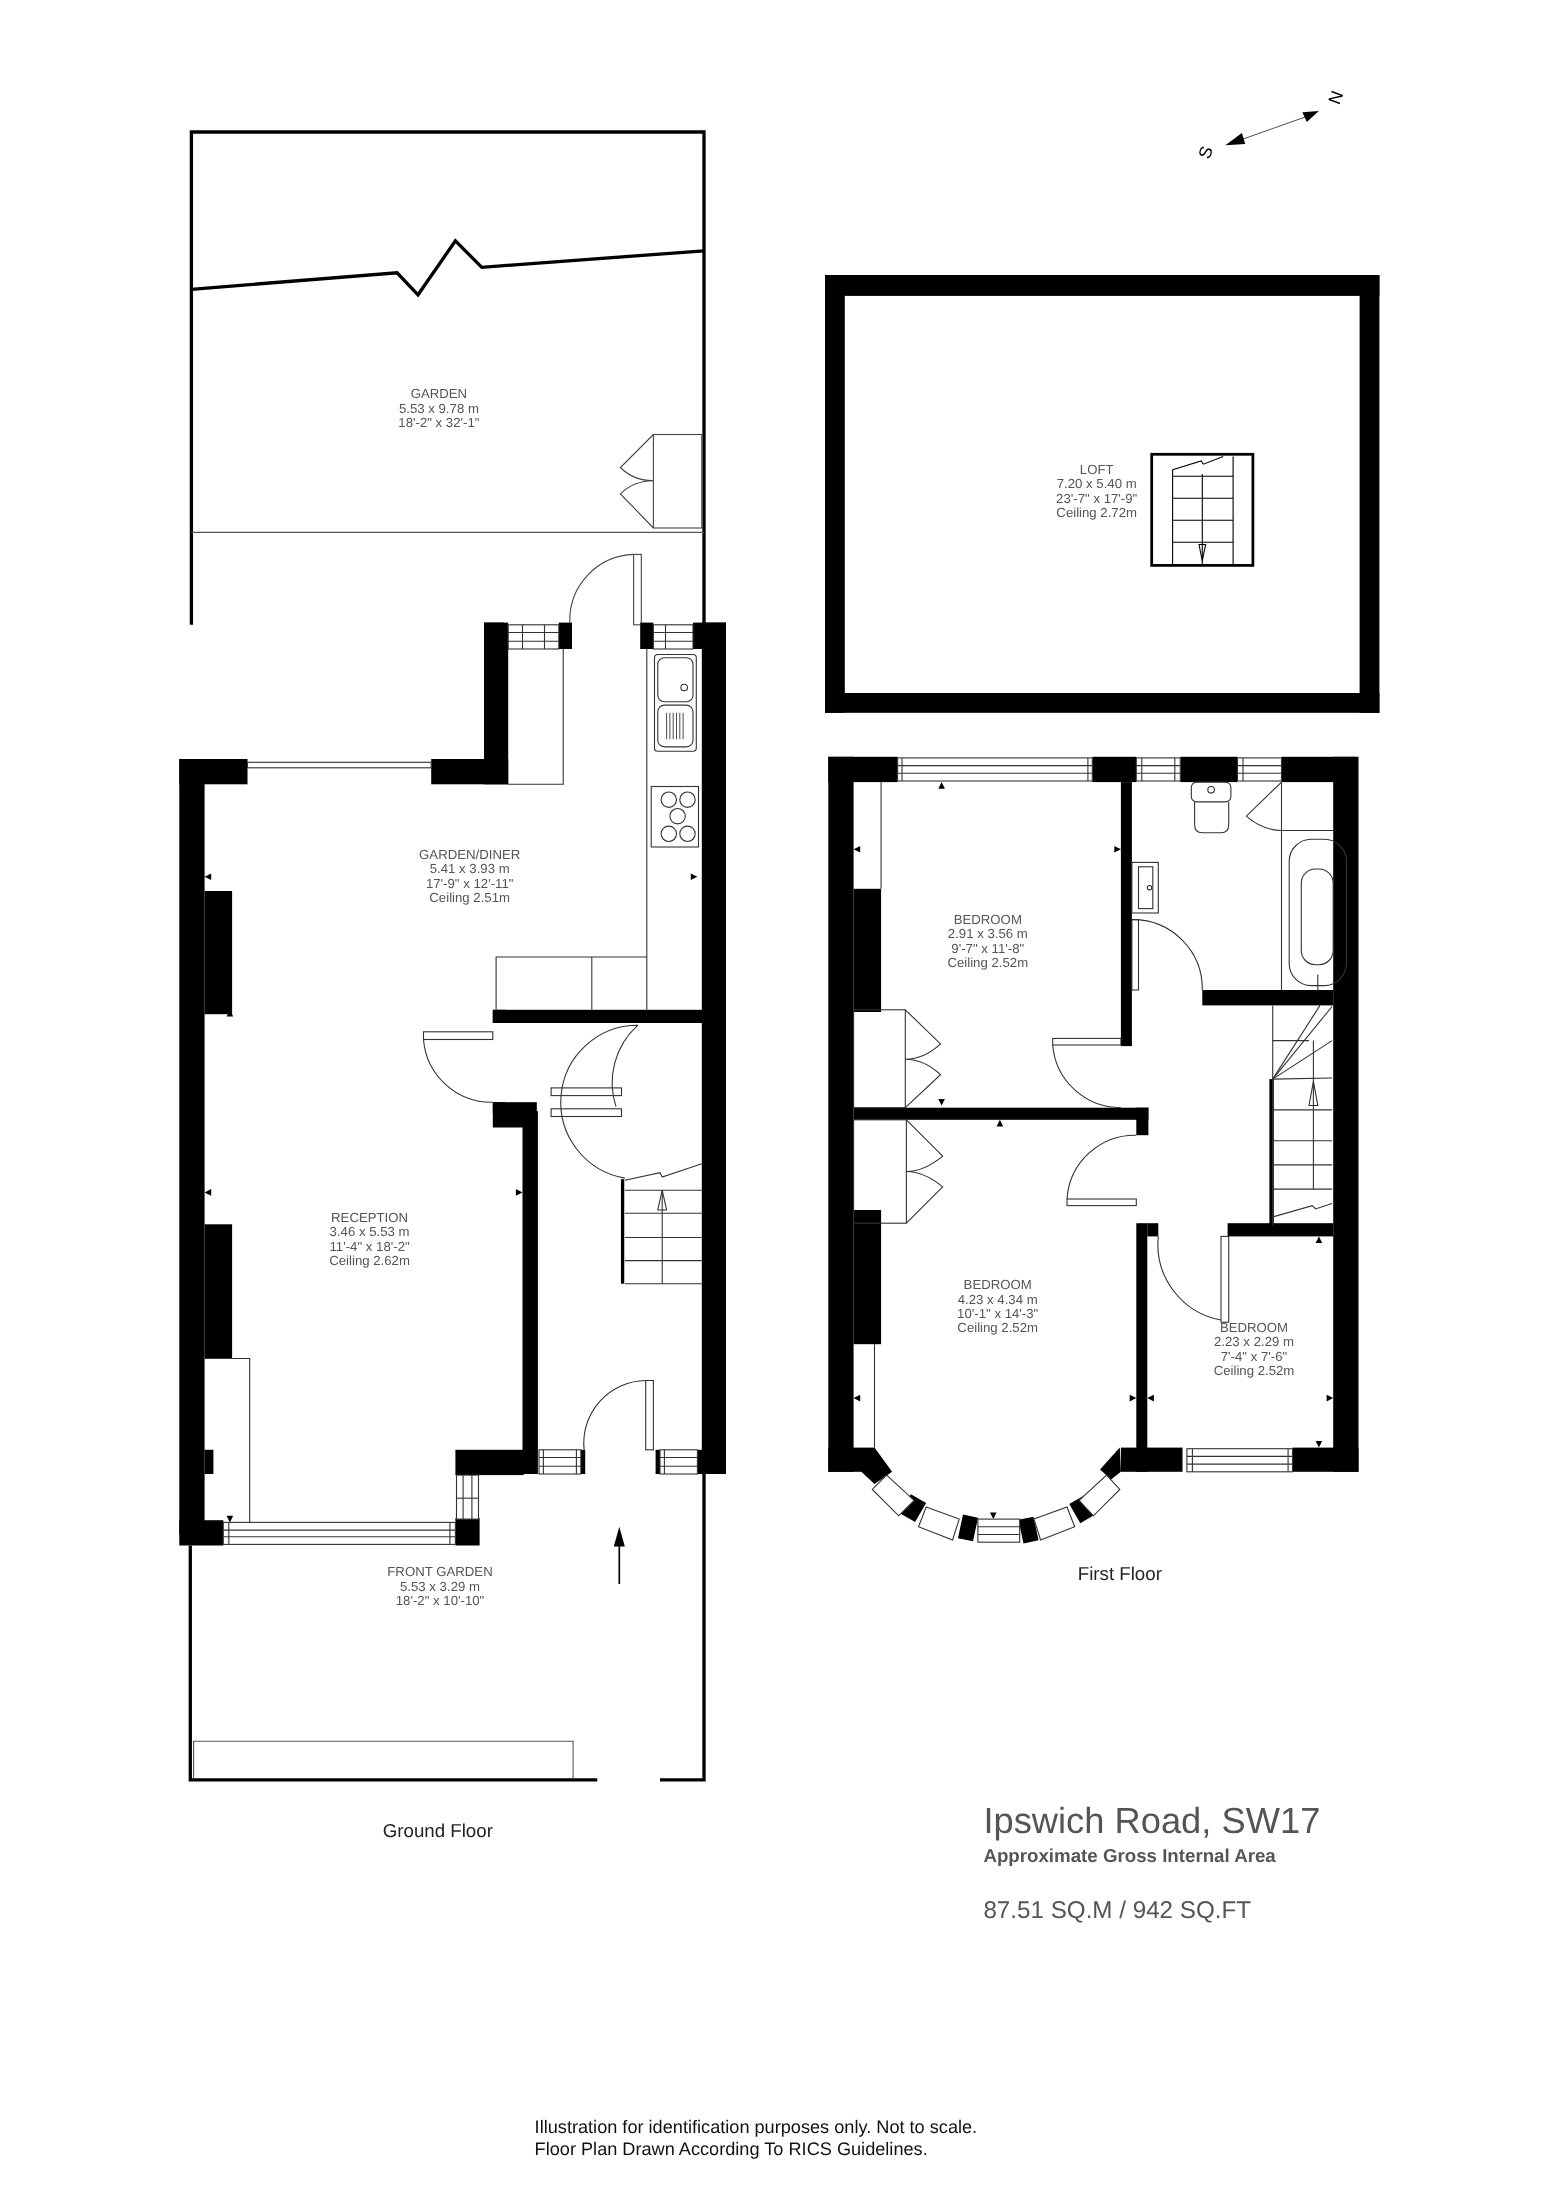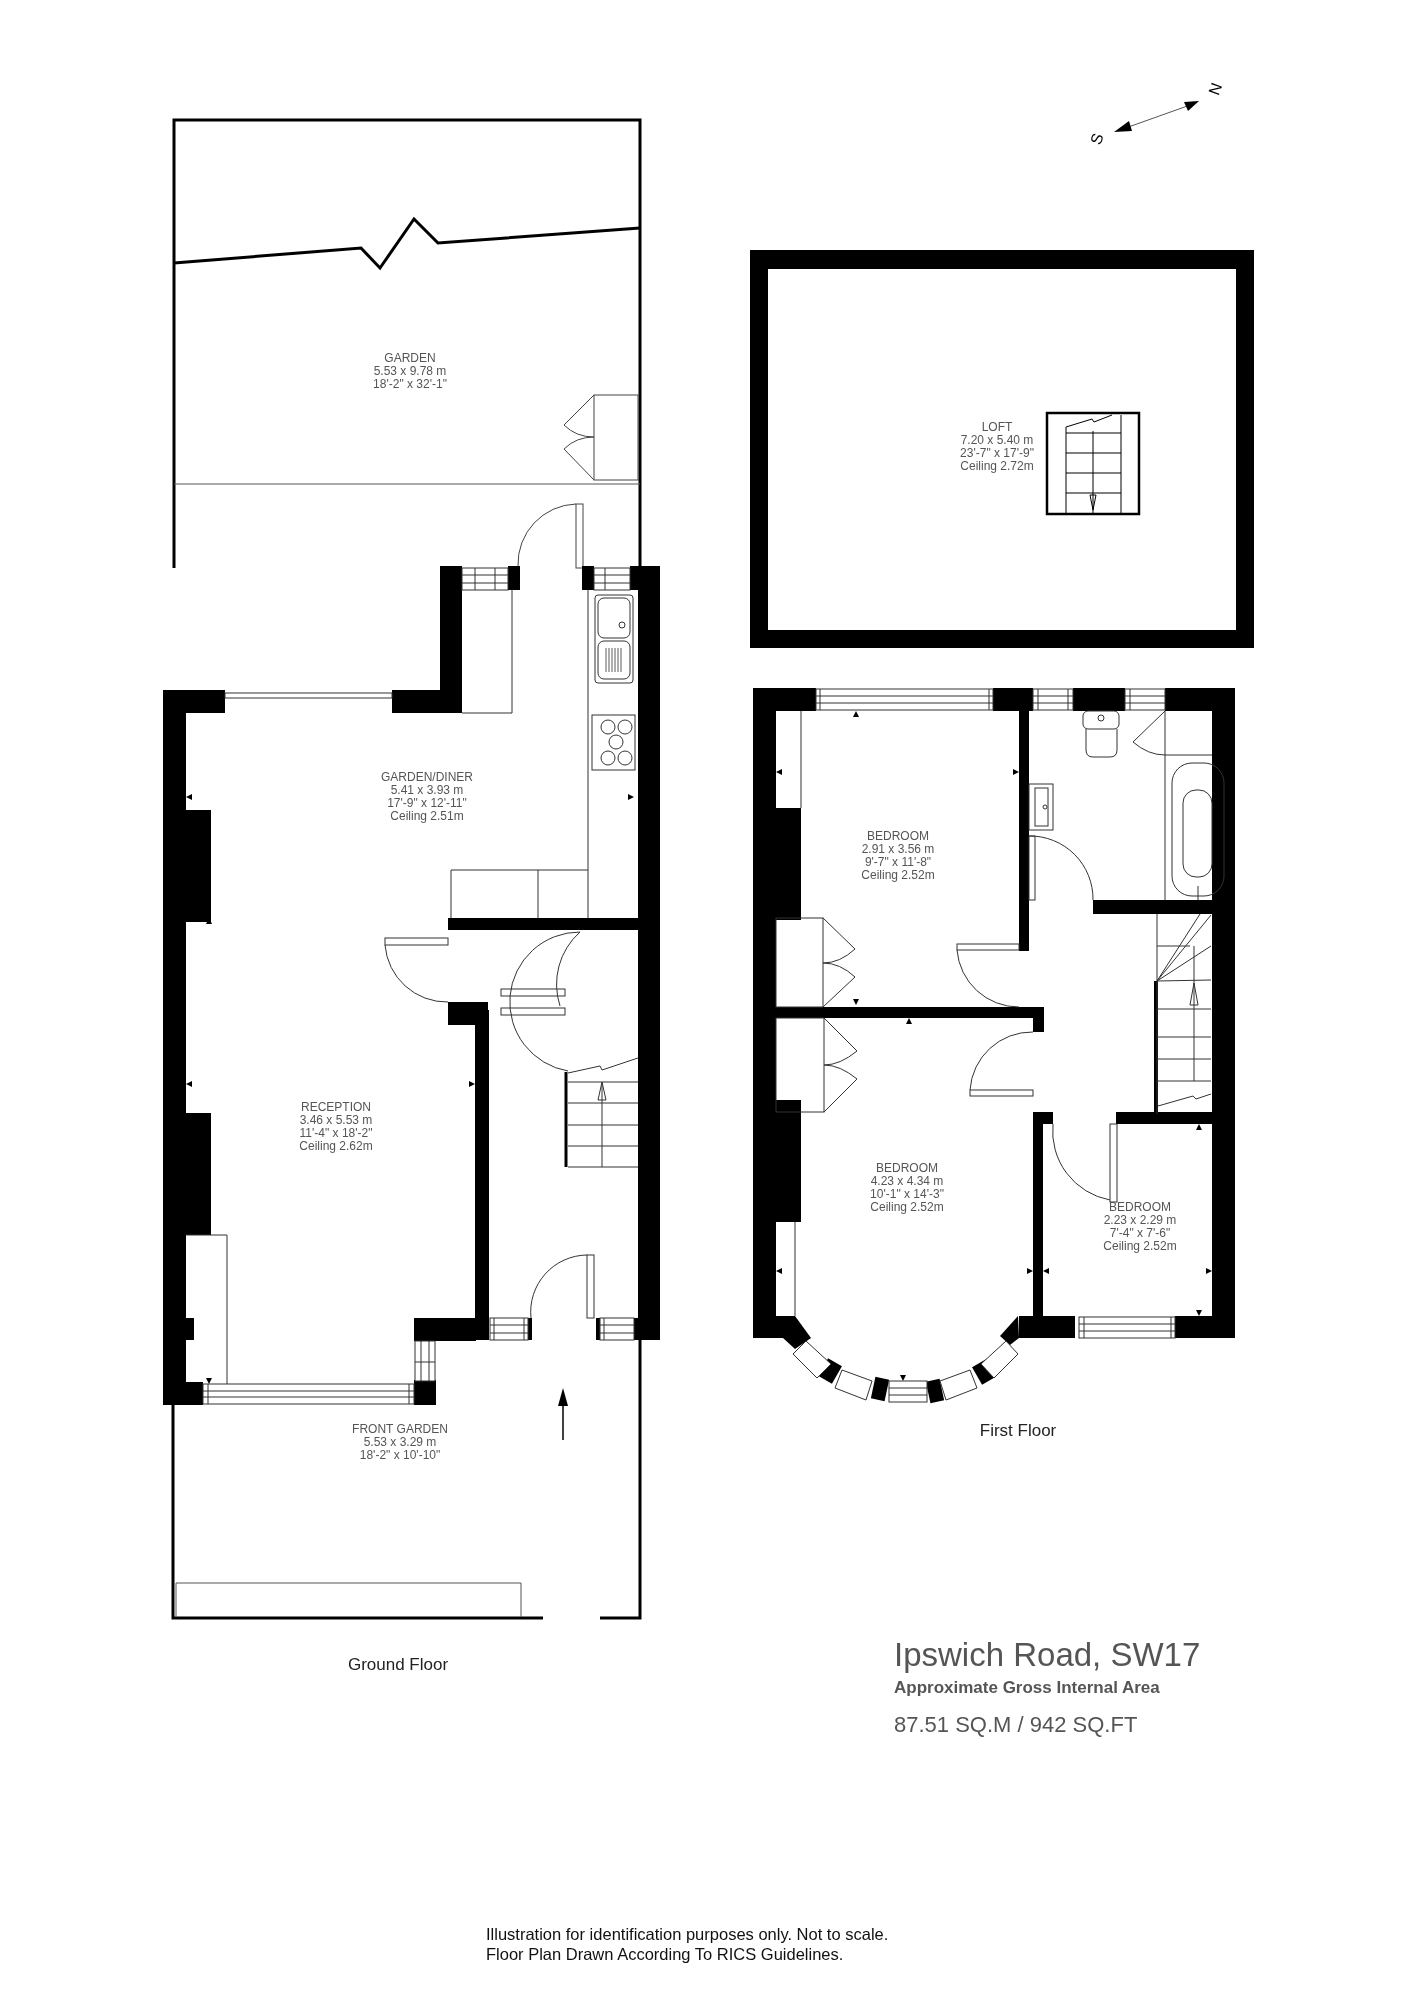--- a/index.html
+++ b/index.html
@@ -4,21 +4,21 @@
 <style>
   html, body { margin: 0; padding: 0; background: #ffffff; }
   body { width: 1414px; height: 2000px; position: relative; overflow: hidden; font-family: "Liberation Sans", sans-serif; }
   #plan { position: absolute; left: 0; top: 0; }
   .room-label { position: absolute; text-align: center; color: #555555; font-size: 12px; line-height: 13px; white-space: nowrap; transform: translateX(-50%); }
   .room-label span { display: block; }
   .floor-caption { position: absolute; color: #222222; font-size: 17px; transform: translateX(-50%); white-space: nowrap; }
   .info { position: absolute; left: 894px; top: 1635px; color: #555555; }
   .info .title { font-size: 33px; line-height: 40px; color: #555555; }
   .info .sub { font-size: 17px; line-height: 22px; margin-top: 2px; font-weight: bold; }
-  .info .total { font-size: 22px; line-height: 28px; margin-top: 12px; }
+  .info .total { font-size: 22px; line-height: 28px; margin-top: 24px; }
   .info .extra { font-size: 15.5px; line-height: 19px; margin-top: 26px; }
   .info .extra span { display: block; }
   .disclaimer { position: absolute; left: 486px; top: 1924px; font-size: 16.5px; line-height: 20px; color: #111111; }
   .disclaimer span { display: block; }
   .compass-label { position: absolute; font-size: 16px; color: #000; }
 </style>
 </head>
 <body>
 
 <svg id="plan" width="1414" height="2000" viewBox="0 0 1414 2000" xmlns="http://www.w3.org/2000/svg">
@@ -340,21 +340,21 @@
   <g>
     <line x1="1120" y1="130" x2="1193" y2="104" stroke="#555" stroke-width="1"></line>
     <polygon points="1114,132 1129,121 1132,131" fill="#000"></polygon>
     <polygon points="1199,101 1184,102 1188,111" fill="#000"></polygon>
   </g>
 </svg>
 
 <div class="compass-label" style="left:1210px; top:80px; transform:rotate(-70deg);">N</div>
 <div class="compass-label" style="left:1092px; top:130px; transform:rotate(-70deg);">S</div>
 
-<div class="room-label" style="left:410px; top:352px;">
+<div class="room-label" style="left:399px; top:352px;">
   <span>GARDEN</span>
   <span>5.53 x  9.78 m</span>
   <span>18'-2" x  32'-1"</span>
 </div>
 
 <div class="room-label" style="left:427px; top:771px;">
   <span>GARDEN/DINER</span>
   <span>5.41 x 3.93 m</span>
   <span>17'-9" x 12'-11"</span>
   <span>Ceiling 2.51m</span>

